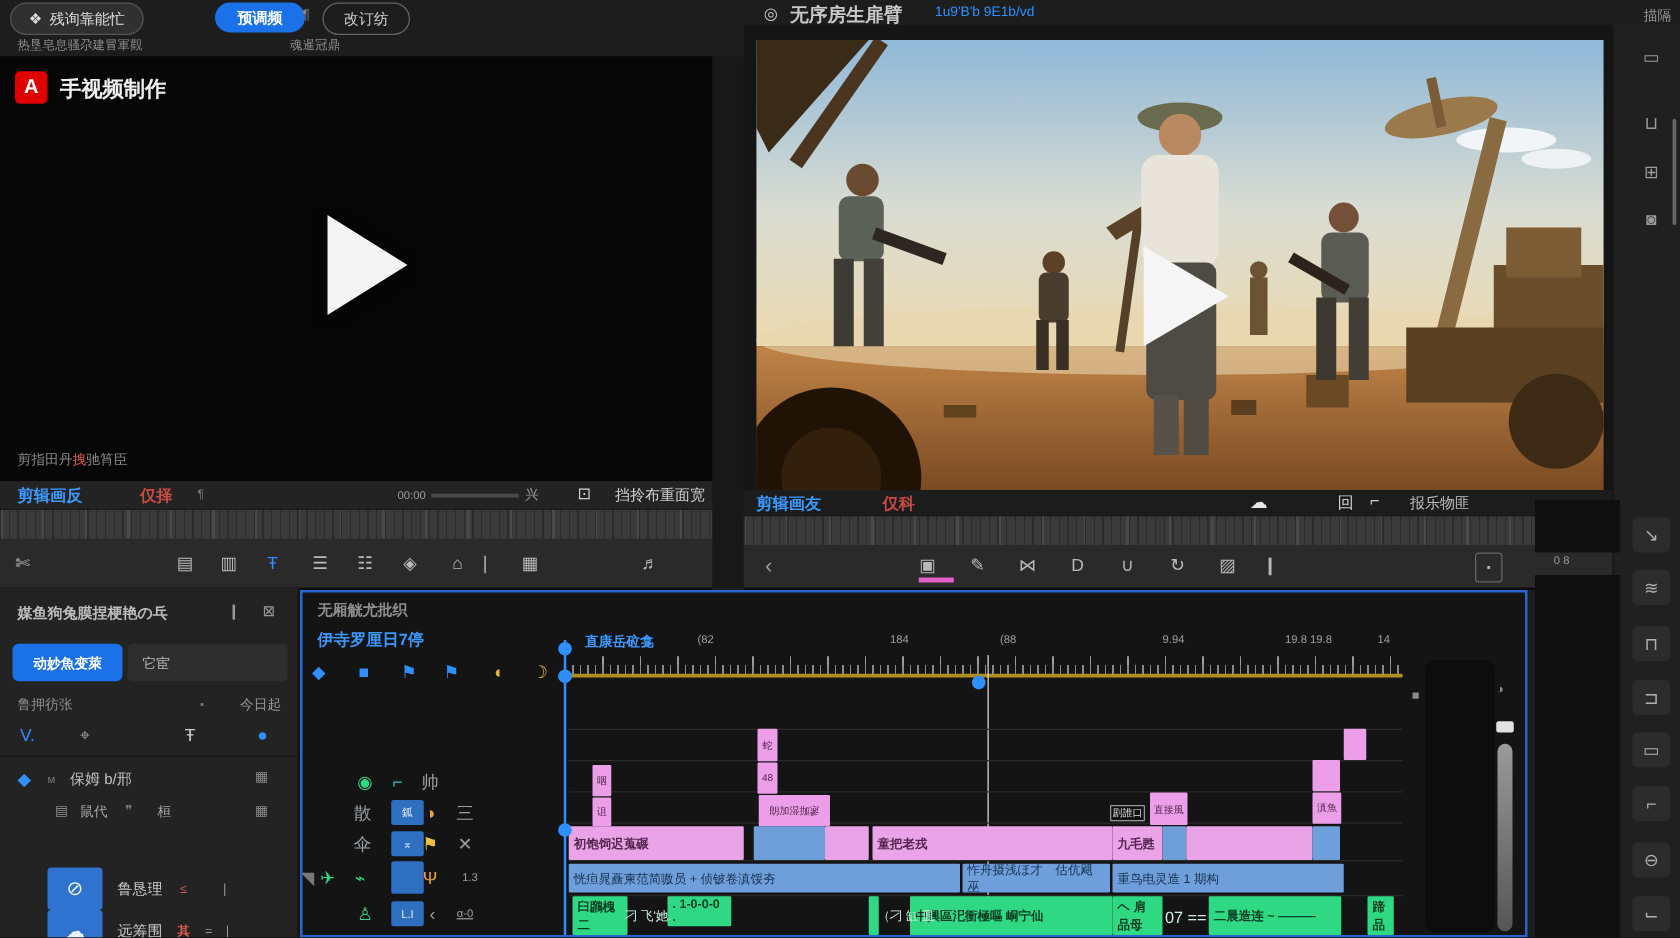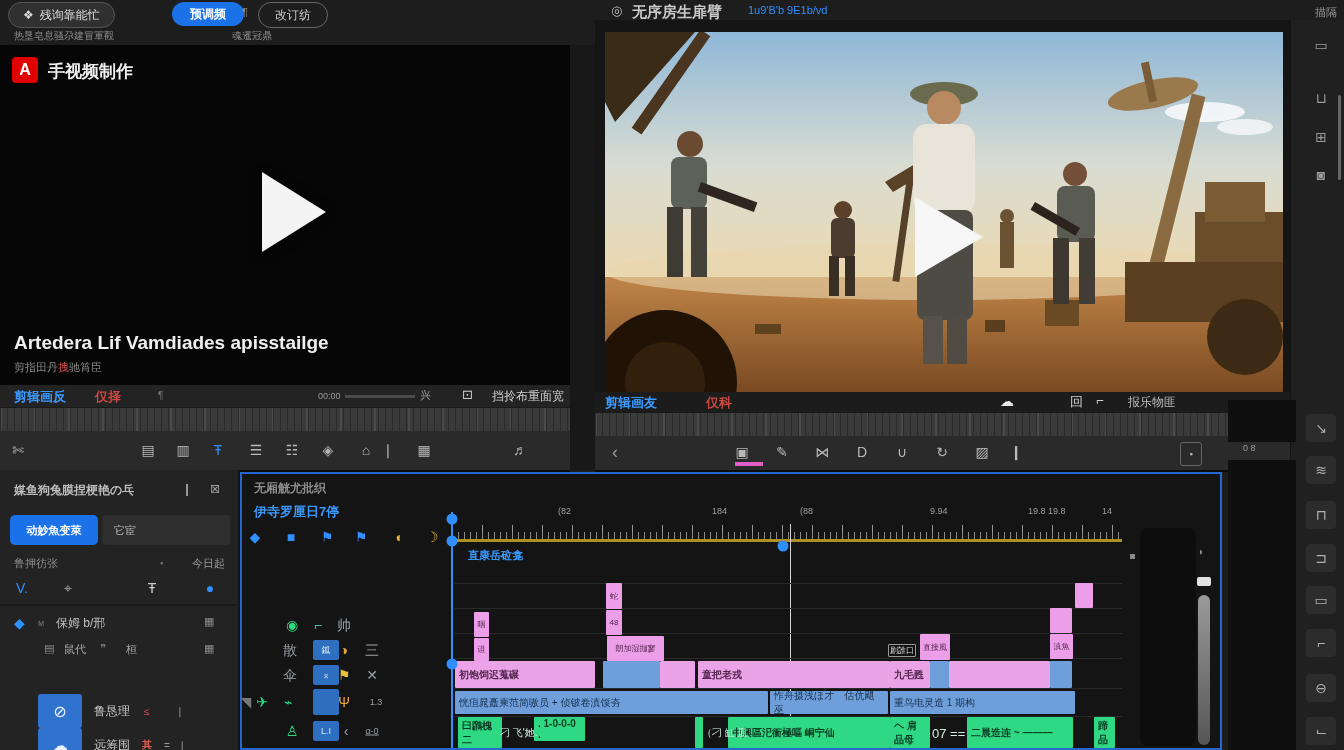--- a/index.html
+++ b/index.html
@@ -67,28 +67,27 @@
   <span class="txt" style="left:632px;top:3px;font-size:15px;font-weight:bold;color:#c9c9c9;">无序房生扉臂</span>
   <span class="txt" style="left:748px;top:4px;font-size:11px;color:#2f8fff;">1u9'B'b 9E1b/vd</span>
   <span class="txt" style="left:1315px;top:5px;font-size:11px;color:#9a9a9a;">描隔</span>
 
   <div class="monitor-black" style="left:0;top:45px;width:570px;height:340px;"></div>
   <div class="abs" style="left:12px;top:57px;width:26px;height:26px;background:#e00000;border-radius:4px;display:flex;align-items:center;justify-content:center;color:#fff;font-weight:bold;font-size:16px;">
     <span>A</span>
   </div>
   <span class="txt" style="left:48px;top:60px;font-size:17px;font-weight:bold;color:#f0f0f0;">手视频制作</span>
   <div class="playtri" style="left:262px;top:172px;border-width:40px 0 40px 64px;"></div>
-  <span class="txt" style="left:14px;top:332px;font-size:19px;font-weight:bold;color:#efefef;">Artedera Lif Vamdiades apisstailge</span>
   <span class="txt" style="left:14px;top:360px;font-size:11px;color:#8a8a8a;">
     <span>剪指田丹</span><span style="color:#d9534f;">拽</span><span>驰筲臣</span>
   </span>
 
   <div class="ctrlbar" style="left:0;top:385px;width:570px;height:22px;"></div>
   <span class="txt" style="left:14px;top:388px;font-size:13px;font-weight:bold;color:#3b9aff;">剪辑画反</span>
-  <span class="txt" style="left:95px;top:388px;font-size:13px;font-weight:bold;color:#c94a43;">仅择</span>
+  <span class="txt" style="left:112px;top:388px;font-size:13px;font-weight:bold;color:#c94a43;">仅择</span>
   <span class="txt" style="left:158px;top:390px;font-size:10px;color:#777;">¶</span>
   <span class="txt" style="left:318px;top:391px;font-size:9px;color:#9a9a9a;">00:00</span>
   <div class="abs" style="left:345px;top:395px;width:70px;height:3px;background:#4a4a4a;"></div>
   <span class="txt" style="left:420px;top:388px;font-size:11px;color:#9a9a9a;">兴</span>
   <span class="txt" style="left:462px;top:387px;font-size:13px;color:#cfcfcf;">⊡</span>
   <span class="txt" style="left:492px;top:388px;font-size:12px;color:#cfcfcf;">挡拎布重面宽</span>
 
   <div class="scrub" style="left:0;top:407px;width:570px;height:24px;"></div>
   <div class="toolbar" style="left:0;top:431px;width:570px;height:39px;"></div>
   <div id="source-icons" style="position: static;">
@@ -267,21 +266,21 @@
       <span class="icon" style="left: 255px; top: 537px; color: rgb(47, 143, 255);">◆</span>
       <span class="icon" style="left: 291px; top: 537px; color: rgb(47, 143, 255);">■</span>
       <span class="icon" style="left: 327px; top: 537px; color: rgb(47, 143, 255);">⚑</span>
       <span class="icon" style="left: 361px; top: 537px; color: rgb(47, 143, 255);">⚑</span>
       <span class="icon" style="left: 398px; top: 537px; color: rgb(232, 179, 61);">◖</span>
       <span class="icon" style="left: 432px; top: 537px; color: rgb(232, 179, 61);">☽</span>
     </div>
 
   <div class="ticks" style="left:452px;top:508px;width:670px;height:32px;"></div>
   <div class="abs" style="left:452px;top:539px;width:670px;height:3px;background:#b08f22;"></div>
-  <span class="txt" style="left:468px;top:506px;font-size:11px;font-weight:bold;color:#3b9aff;margin-top:42px;">直康岳砬龛</span>
+  <span class="txt" style="left:468px;top:506px;font-size:11px;font-weight:bold;color:#3b9aff;">直康岳砬龛</span>
   <div id="ruler-labels">
       <span class="txt" style="left: 558px; top: 506px; font-size: 9px; color: rgb(159, 159, 159);">(82</span>
       <span class="txt" style="left: 712px; top: 506px; font-size: 9px; color: rgb(159, 159, 159);">184</span>
       <span class="txt" style="left: 800px; top: 506px; font-size: 9px; color: rgb(159, 159, 159);">(88</span>
       <span class="txt" style="left: 930px; top: 506px; font-size: 9px; color: rgb(159, 159, 159);">9.94</span>
       <span class="txt" style="left: 1028px; top: 506px; font-size: 9px; color: rgb(159, 159, 159);">19.8 19.8</span>
       <span class="txt" style="left: 1102px; top: 506px; font-size: 9px; color: rgb(159, 159, 159);">14</span>
     </div>
 
   <div class="abs" style="left:451px;top:512px;width:2px;height:236px;background:#2f8fff;"></div>

